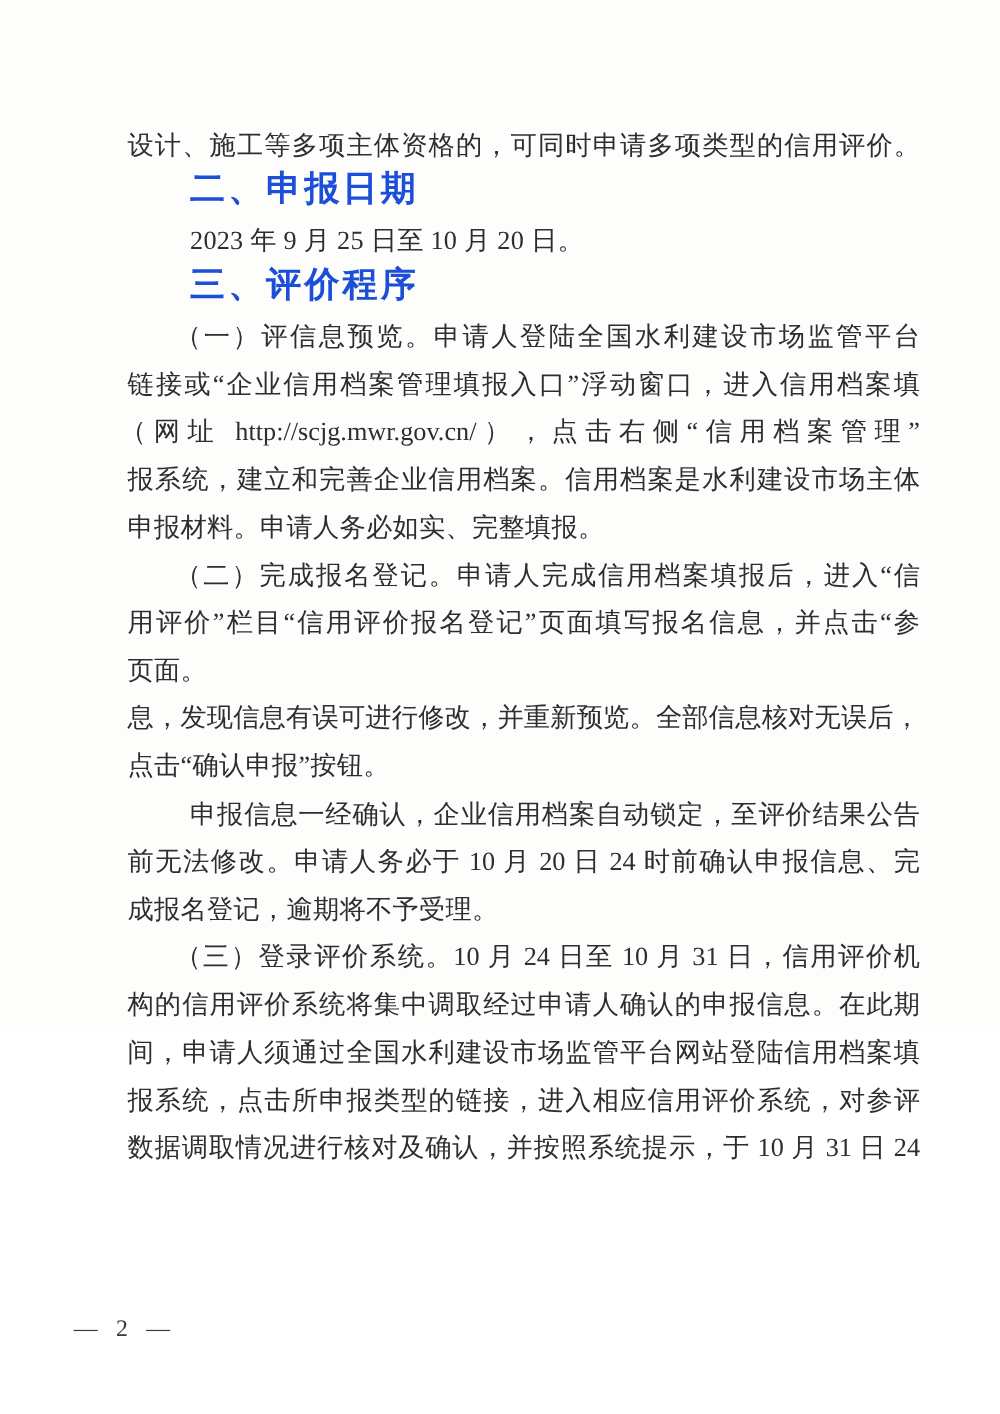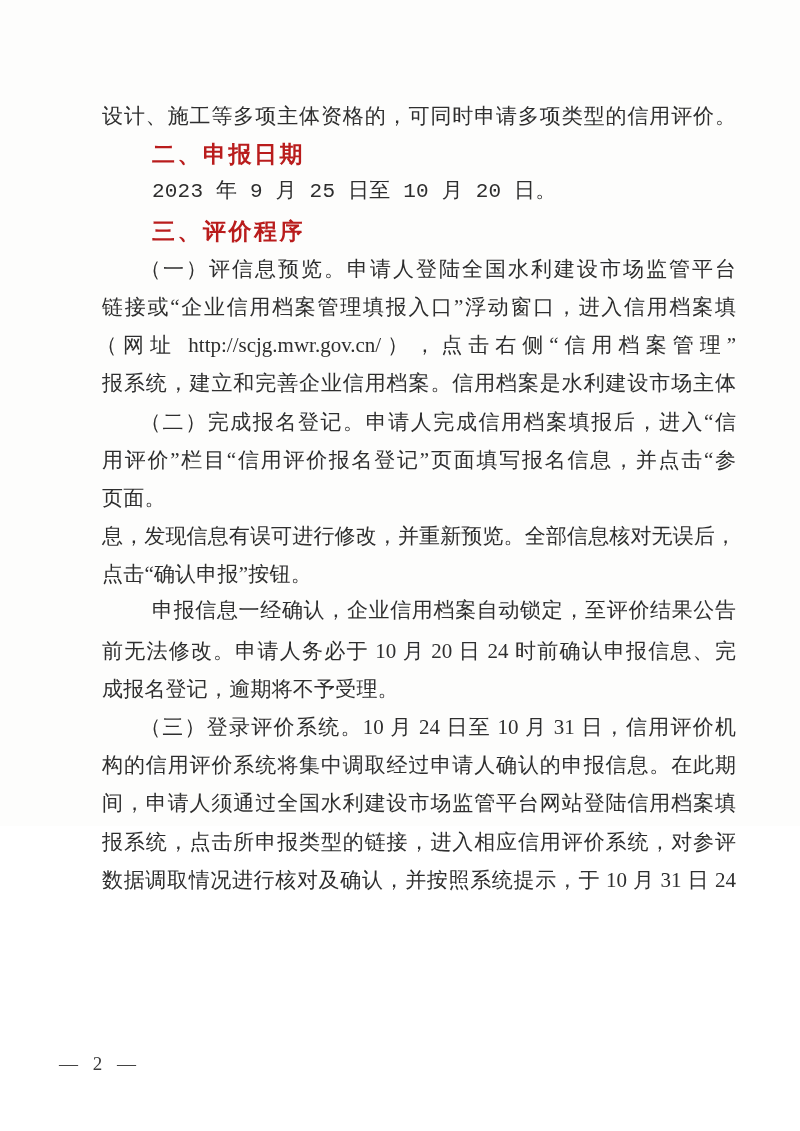--- a/index.html
+++ b/index.html
@@ -34,29 +34,29 @@
     text-align: left;
     white-space: nowrap;
   }
   .line.justify {
     white-space: normal;
     text-align: justify;
     text-align-last: justify;
     text-justify: inter-character;
     letter-spacing: 0;
   }
-  .line.indent-para  { padding-left: 50px; font-family: Liberation Mono, monospace; }
+  .line.indent-para  { padding-left: 50px; }
   .line.indent-paren { padding-left: 38px; }
   .line.indent-hang  { margin-left: -6px; }
   .line.heading {
-    font-family: Liberation Sans, sans-serif;
+    font-family: Liberation Mono, monospace;
     font-weight: bold;
-    font-size: 23px;
+    font-size: 28px;
     letter-spacing: 2.5px;
-    color: #b91c1c;
+    color: #1d4ed8;
   }
   .page-number {
     position: absolute;
     left: 59px;
     top: 1052px;
     font-size: 19px;
     line-height: 24px;
     color: #3a3a3a;
     letter-spacing: 1px;
     word-spacing: 8px;
@@ -69,20 +69,21 @@
 <div class="page">
   <div class="content">
       <div class="line justify">设计、施工等多项主体资格的，可同时申请多项类型的信用评价。</div>
       <div class="line heading indent-para">二、申报日期</div>
       <div class="line indent-para">2023 年 9 月 25 日至 10 月 20 日。</div>
       <div class="line heading indent-para">三、评价程序</div>
       <div class="line justify indent-paren">（一）评信息预览。申请人登陆全国水利建设市场监管平台</div>
       <div class="line justify">链接或“企业信用档案管理填报入口”浮动窗口，进入信用档案填</div>
       <div class="line justify indent-hang">（网址 http://scjg.mwr.gov.cn/），点击右侧“信用档案管理”</div>
       <div class="line justify">报系统，建立和完善企业信用档案。信用档案是水利建设市场主体</div>
+      <div class="line">申报材料。申请人务必如实、完整填报。</div>
       <div class="line justify indent-paren">（二）完成报名登记。申请人完成信用档案填报后，进入“信</div>
       <div class="line justify">用评价”栏目“信用评价报名登记”页面填写报名信息，并点击“参</div>
       <div class="line">页面。</div>
       <div class="line justify">息，发现信息有误可进行修改，并重新预览。全部信息核对无误后，</div>
       <div class="line">点击“确认申报”按钮。</div>
       <div class="line justify indent-para">申报信息一经确认，企业信用档案自动锁定，至评价结果公告</div>
       <div class="line justify">前无法修改。申请人务必于 10 月 20 日 24 时前确认申报信息、完</div>
       <div class="line">成报名登记，逾期将不予受理。</div>
       <div class="line justify indent-paren">（三）登录评价系统。10 月 24 日至 10 月 31 日，信用评价机</div>
       <div class="line justify">构的信用评价系统将集中调取经过申请人确认的申报信息。在此期</div>

